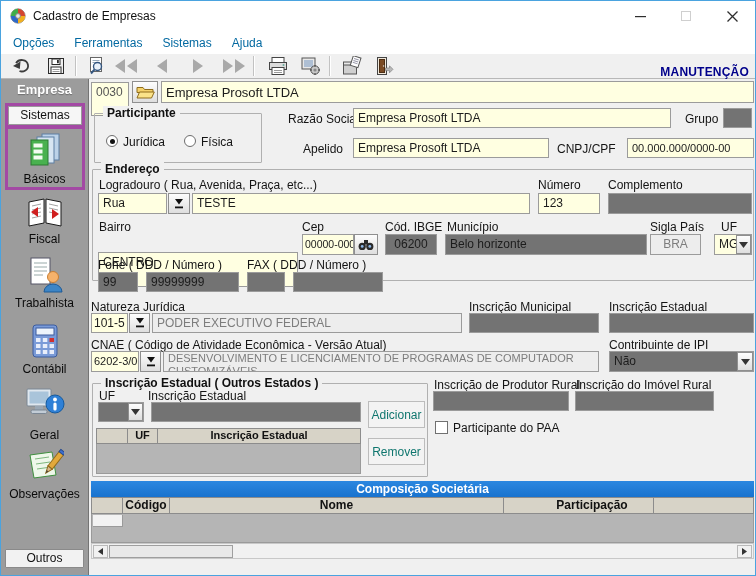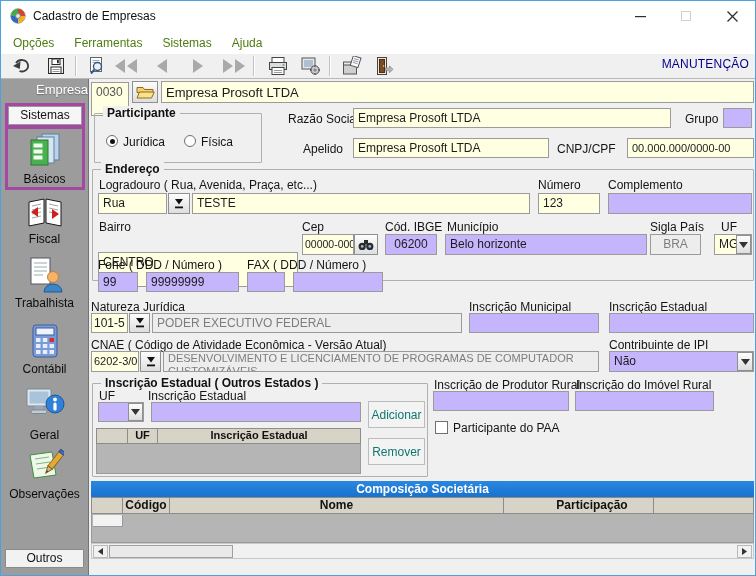--- a/index.html
+++ b/index.html
@@ -6,37 +6,37 @@
   html,body{background:#5a5a5a}
   body{font-family:"Liberation Sans","DejaVu Sans",sans-serif}
   .window{position:relative;width:756px;height:576px;background:#f0f0f0;border:1px solid #4aa3df;overflow:hidden}
   
   .titlebar{position:absolute;left:0;top:0;right:0;height:30px;background:#fff;display:flex;align-items:center;padding-left:9px}
   .title{font-size:12px;color:#111;margin-left:7px}
   .winbtns{position:absolute;right:0;top:0;display:flex}
   .winbtn{width:46px;height:30px;display:flex;align-items:center;justify-content:center}
   
   .menubar{position:absolute;left:0;top:30px;right:0;height:23px;background:#fff;display:flex;align-items:center;padding-left:2px}
-  .menuitem{font-size:12px;color:#4d7c0f;padding:4px 10px}
+  .menuitem{font-size:12px;color:#0369a1;padding:4px 10px}
   
   .toolbar{position:absolute;left:0;top:53px;right:0;height:25px;background:#f0f0f0;border-bottom:1px solid #b8b8b8}
   .tbtn{position:absolute;top:0;width:30px;height:24px;display:flex;align-items:center;justify-content:center}
   .tsep{position:absolute;top:2px;width:1px;height:20px;background:#c2c2c2;box-shadow:1px 0 0 #fff}
-  .mode{position:absolute;right:6px;top:3px;font-size:12px;font-weight:normal;color:#00008b;letter-spacing:.2px}
+  .mode{position:absolute;right:6px;top:11px;font-size:12px;font-weight:bold;color:#00008b;letter-spacing:.2px}
   
   .sidebar{position:absolute;left:0;top:78px;width:88px;bottom:0;background:#9c9c9c;border-right:1px solid #747474}
-  .sb-header{position:absolute;left:0;top:0;width:100%;height:22px;color:#fff;font-weight:normal;font-size:13px;text-align:right;line-height:22px;text-shadow:0 1px 1px #6e6e6e}
+  .sb-header{position:absolute;left:0;top:0;width:100%;height:22px;color:#fff;font-weight:bold;font-size:13px;text-align:center;line-height:22px;text-shadow:0 1px 1px #6e6e6e}
   .purplebox{position:absolute;border:3px solid #a349a4}
   .sb-btn{width:100%;height:100%;background:#f6f6f6;border:1px solid #9a9a9a;font-size:12px;text-align:center;color:#111;line-height:17px}
   .sb-icon{position:absolute;left:50%;transform:translateX(-50%)}
   .sb-label{position:absolute;width:100%;text-align:center;font-size:12px;color:#0b0b0b;white-space:nowrap}
   .outros-btn{position:absolute;left:4px;width:79px;height:19px;background:#f2f2f2;border:1px solid #8a8a8a;border-radius:1px;font-size:12px;text-align:center;line-height:17px;color:#111}
   
   .lbl{position:absolute;font-size:12px;color:#141414;white-space:nowrap}
-  .fld{position:absolute;background:#c4b5fd;border:1px solid #9b9b9b;font-size:12px;color:#1c1c1c;padding:2px 4px;white-space:nowrap;overflow:hidden}
+  .fld{position:absolute;background:#737373;border:1px solid #9b9b9b;font-size:12px;color:#1c1c1c;padding:2px 4px;white-space:nowrap;overflow:hidden}
   .yellow{background:#ffffe1}
   .dis{background:#ededed;color:#7d7d7d}
   .center{text-align:center}
   .grp{position:absolute;border:1px solid #b0b0b0;border-radius:1px}
   .grp-title{position:absolute;top:-8px;left:8px;background:#f0f0f0;padding:0 4px;font-size:12px;font-weight:bold;color:#101010;white-space:nowrap}
   .sqbtn{position:absolute;background:linear-gradient(#fdfdfd,#dedede);border:1px solid #8f8f8f;display:flex;align-items:center;justify-content:center}
   .btn{position:absolute;background:#f3f3f3;border:1px solid #bcbcbc;color:#0f766e;font-size:12px;display:flex;align-items:center;justify-content:center}
   .radio{position:absolute;width:12px;height:12px;border:1px solid #6d6d6d;border-radius:50%;background:#fff}
   .radio.sel::after{content:"";position:absolute;left:2.5px;top:2.5px;width:5px;height:5px;border-radius:50%;background:#111}
   .checkbox{position:absolute;width:13px;height:13px;border:1px solid #707070;background:#fff}

